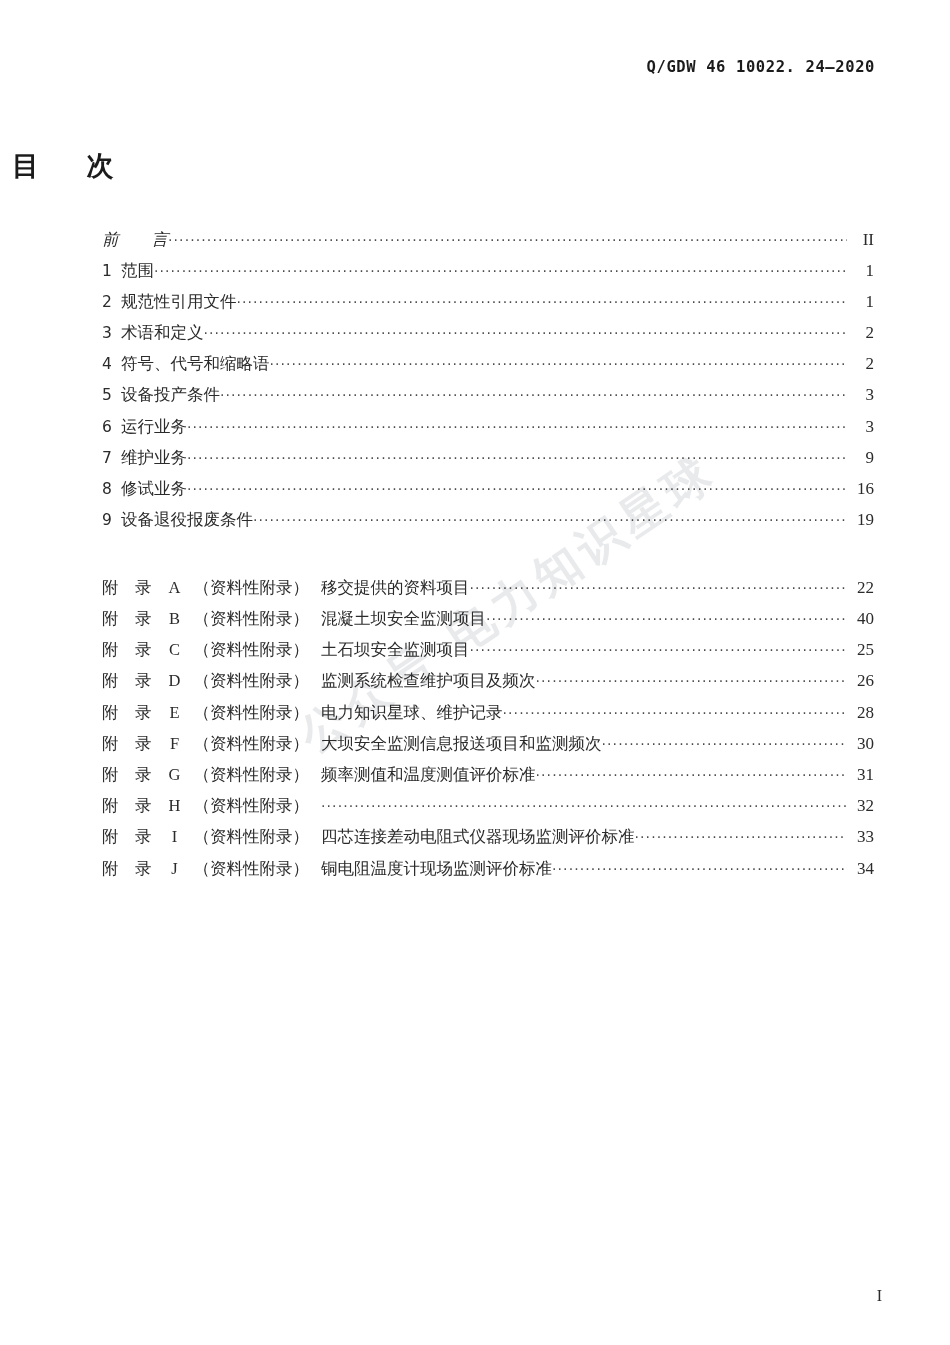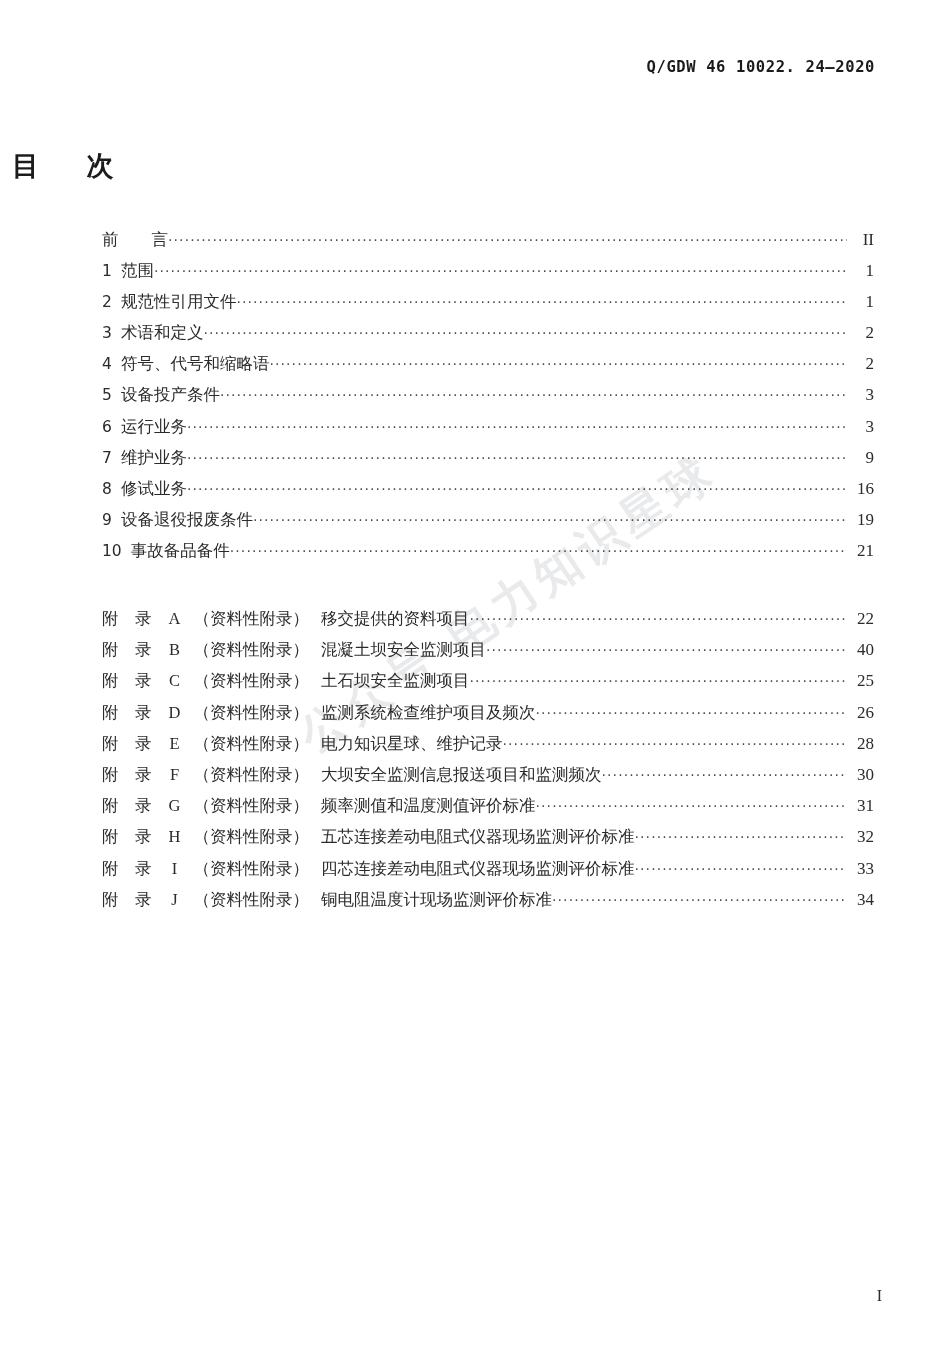--- a/index.html
+++ b/index.html
@@ -80,20 +80,21 @@
     display: flex;
     align-items: baseline;
     height: 31.2px;
     font-size: 16.5px;
     color: #2b2b2b;
     white-space: pre;
   }
   .toc-label {
     flex: 0 0 auto;
     white-space: pre;
+    font-style: italic;
   }
   .toc-num {
     flex: 0 0 auto;
     font-family: "DejaVu Sans", "Liberation Sans", sans-serif;
     font-size: 15.5px;
   }
   .toc-title {
     flex: 0 0 auto;
     white-space: pre;
   }
@@ -155,28 +156,27 @@
       <div class="toc-row"><span class="toc-label">前        言</span><span class="toc-leader"></span><span class="toc-page">II</span></div>
       <div class="toc-row"><span class="toc-num">1</span><span style="flex: 0 0 9px;"></span><span class="toc-title">范围</span><span class="toc-leader"></span><span class="toc-page">1</span></div>
       <div class="toc-row"><span class="toc-num">2</span><span style="flex: 0 0 9px;"></span><span class="toc-title">规范性引用文件</span><span class="toc-leader"></span><span class="toc-page">1</span></div>
       <div class="toc-row"><span class="toc-num">3</span><span style="flex: 0 0 9px;"></span><span class="toc-title">术语和定义</span><span class="toc-leader"></span><span class="toc-page">2</span></div>
       <div class="toc-row"><span class="toc-num">4</span><span style="flex: 0 0 9px;"></span><span class="toc-title">符号、代号和缩略语</span><span class="toc-leader"></span><span class="toc-page">2</span></div>
       <div class="toc-row"><span class="toc-num">5</span><span style="flex: 0 0 9px;"></span><span class="toc-title">设备投产条件</span><span class="toc-leader"></span><span class="toc-page">3</span></div>
       <div class="toc-row"><span class="toc-num">6</span><span style="flex: 0 0 9px;"></span><span class="toc-title">运行业务</span><span class="toc-leader"></span><span class="toc-page">3</span></div>
       <div class="toc-row"><span class="toc-num">7</span><span style="flex: 0 0 9px;"></span><span class="toc-title">维护业务</span><span class="toc-leader"></span><span class="toc-page">9</span></div>
       <div class="toc-row"><span class="toc-num">8</span><span style="flex: 0 0 9px;"></span><span class="toc-title">修试业务</span><span class="toc-leader"></span><span class="toc-page">16</span></div>
       <div class="toc-row"><span class="toc-num">9</span><span style="flex: 0 0 9px;"></span><span class="toc-title">设备退役报废条件</span><span class="toc-leader"></span><span class="toc-page">19</span></div>
-      <div class="toc-row"><span class="toc-num">10</span><span style="flex: 0 0 9px;"></span><span class="toc-title">事故备品备件</span><span class="toc-leader"></span><span class="toc-page">21</span></div>
       <div class="toc-row"><span class="apx-word">附    录</span><span style="flex: 0 0 10px;"></span><span class="apx-letter">A</span><span style="flex: 0 0 6px;"></span><span class="apx-kind">（资料性附录）</span><span style="flex: 0 0 12px;"></span><span class="toc-title">移交提供的资料项目</span><span class="toc-leader"></span><span class="toc-page">22</span></div>
       <div class="toc-row"><span class="apx-word">附    录</span><span style="flex: 0 0 10px;"></span><span class="apx-letter">B</span><span style="flex: 0 0 6px;"></span><span class="apx-kind">（资料性附录）</span><span style="flex: 0 0 12px;"></span><span class="toc-title">混凝土坝安全监测项目</span><span class="toc-leader"></span><span class="toc-page">40</span></div>
       <div class="toc-row"><span class="apx-word">附    录</span><span style="flex: 0 0 10px;"></span><span class="apx-letter">C</span><span style="flex: 0 0 6px;"></span><span class="apx-kind">（资料性附录）</span><span style="flex: 0 0 12px;"></span><span class="toc-title">土石坝安全监测项目</span><span class="toc-leader"></span><span class="toc-page">25</span></div>
       <div class="toc-row"><span class="apx-word">附    录</span><span style="flex: 0 0 10px;"></span><span class="apx-letter">D</span><span style="flex: 0 0 6px;"></span><span class="apx-kind">（资料性附录）</span><span style="flex: 0 0 12px;"></span><span class="toc-title">监测系统检查维护项目及频次</span><span class="toc-leader"></span><span class="toc-page">26</span></div>
       <div class="toc-row"><span class="apx-word">附    录</span><span style="flex: 0 0 10px;"></span><span class="apx-letter">E</span><span style="flex: 0 0 6px;"></span><span class="apx-kind">（资料性附录）</span><span style="flex: 0 0 12px;"></span><span class="toc-title">电力知识星球、维护记录</span><span class="toc-leader"></span><span class="toc-page">28</span></div>
       <div class="toc-row"><span class="apx-word">附    录</span><span style="flex: 0 0 10px;"></span><span class="apx-letter">F</span><span style="flex: 0 0 6px;"></span><span class="apx-kind">（资料性附录）</span><span style="flex: 0 0 12px;"></span><span class="toc-title">大坝安全监测信息报送项目和监测频次</span><span class="toc-leader"></span><span class="toc-page">30</span></div>
       <div class="toc-row"><span class="apx-word">附    录</span><span style="flex: 0 0 10px;"></span><span class="apx-letter">G</span><span style="flex: 0 0 6px;"></span><span class="apx-kind">（资料性附录）</span><span style="flex: 0 0 12px;"></span><span class="toc-title">频率测值和温度测值评价标准</span><span class="toc-leader"></span><span class="toc-page">31</span></div>
-      <div class="toc-row"><span class="apx-word">附    录</span><span style="flex: 0 0 10px;"></span><span class="apx-letter">H</span><span style="flex: 0 0 6px;"></span><span class="apx-kind">（资料性附录）</span><span style="flex: 0 0 12px;"></span><span class="toc-title">五芯连接差动电阻式仪器现场监测评价标准</span><span class="toc-leader"></span><span class="toc-page">32</span></div>
+      <div class="toc-row"><span class="apx-word">附    录</span><span style="flex: 0 0 10px;"></span><span class="apx-letter">H</span><span style="flex: 0 0 6px;"></span><span class="apx-kind">（资料性附录）</span><span style="flex: 0 0 12px;"></span><span class="toc-leader"></span><span class="toc-page">32</span></div>
       <div class="toc-row"><span class="apx-word">附    录</span><span style="flex: 0 0 10px;"></span><span class="apx-letter">I</span><span style="flex: 0 0 6px;"></span><span class="apx-kind">（资料性附录）</span><span style="flex: 0 0 12px;"></span><span class="toc-title">四芯连接差动电阻式仪器现场监测评价标准</span><span class="toc-leader"></span><span class="toc-page">33</span></div>
       <div class="toc-row"><span class="apx-word">附    录</span><span style="flex: 0 0 10px;"></span><span class="apx-letter">J</span><span style="flex: 0 0 6px;"></span><span class="apx-kind">（资料性附录）</span><span style="flex: 0 0 12px;"></span><span class="toc-title">铜电阻温度计现场监测评价标准</span><span class="toc-leader"></span><span class="toc-page">34</span></div>
     </div>
 
   <div class="folio">I</div>
 
 </div>
 
 </body></html>

